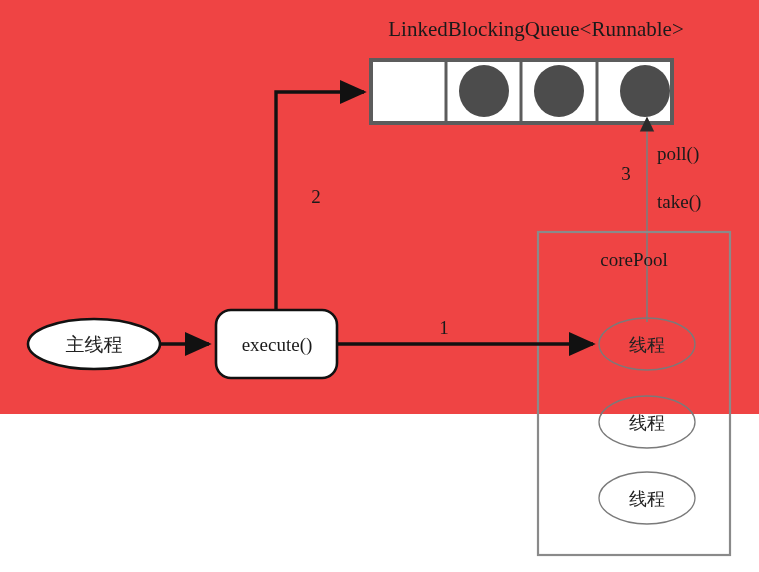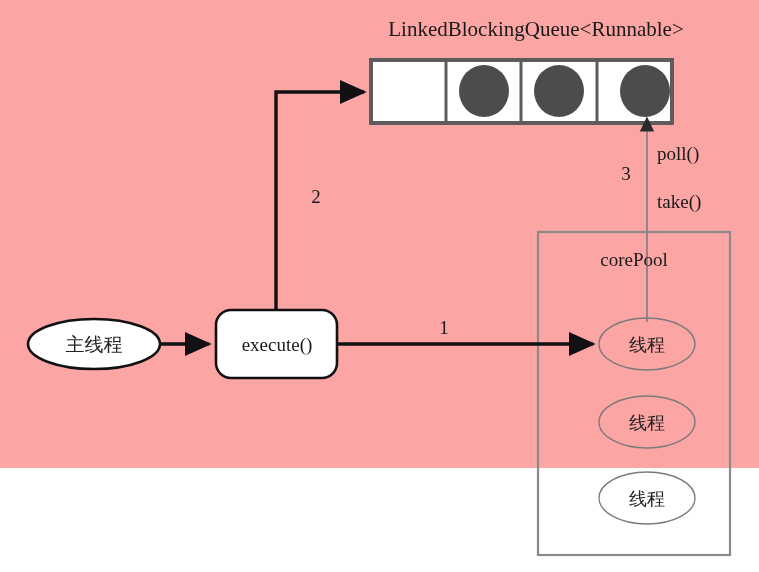--- a/index.html
+++ b/index.html
@@ -9,22 +9,22 @@
   }
   body {
     width: 759px;
     height: 572px;
     font-family: "Liberation Serif", "DejaVu Serif", serif;
     overflow: hidden;
   }
   #diagram-root {
     position: relative;
     width: 759px;
-    height: 468px;
-    background: #fca5a5;
+    height: 414px;
+    background: #ef4444;
   }
   svg.diagram {
     display: block;
     width: 759px;
     height: 572px;
   }
   text {
     font-family: "Liberation Serif", "DejaVu Serif", serif;
     fill: #1a1a1a;
   }

